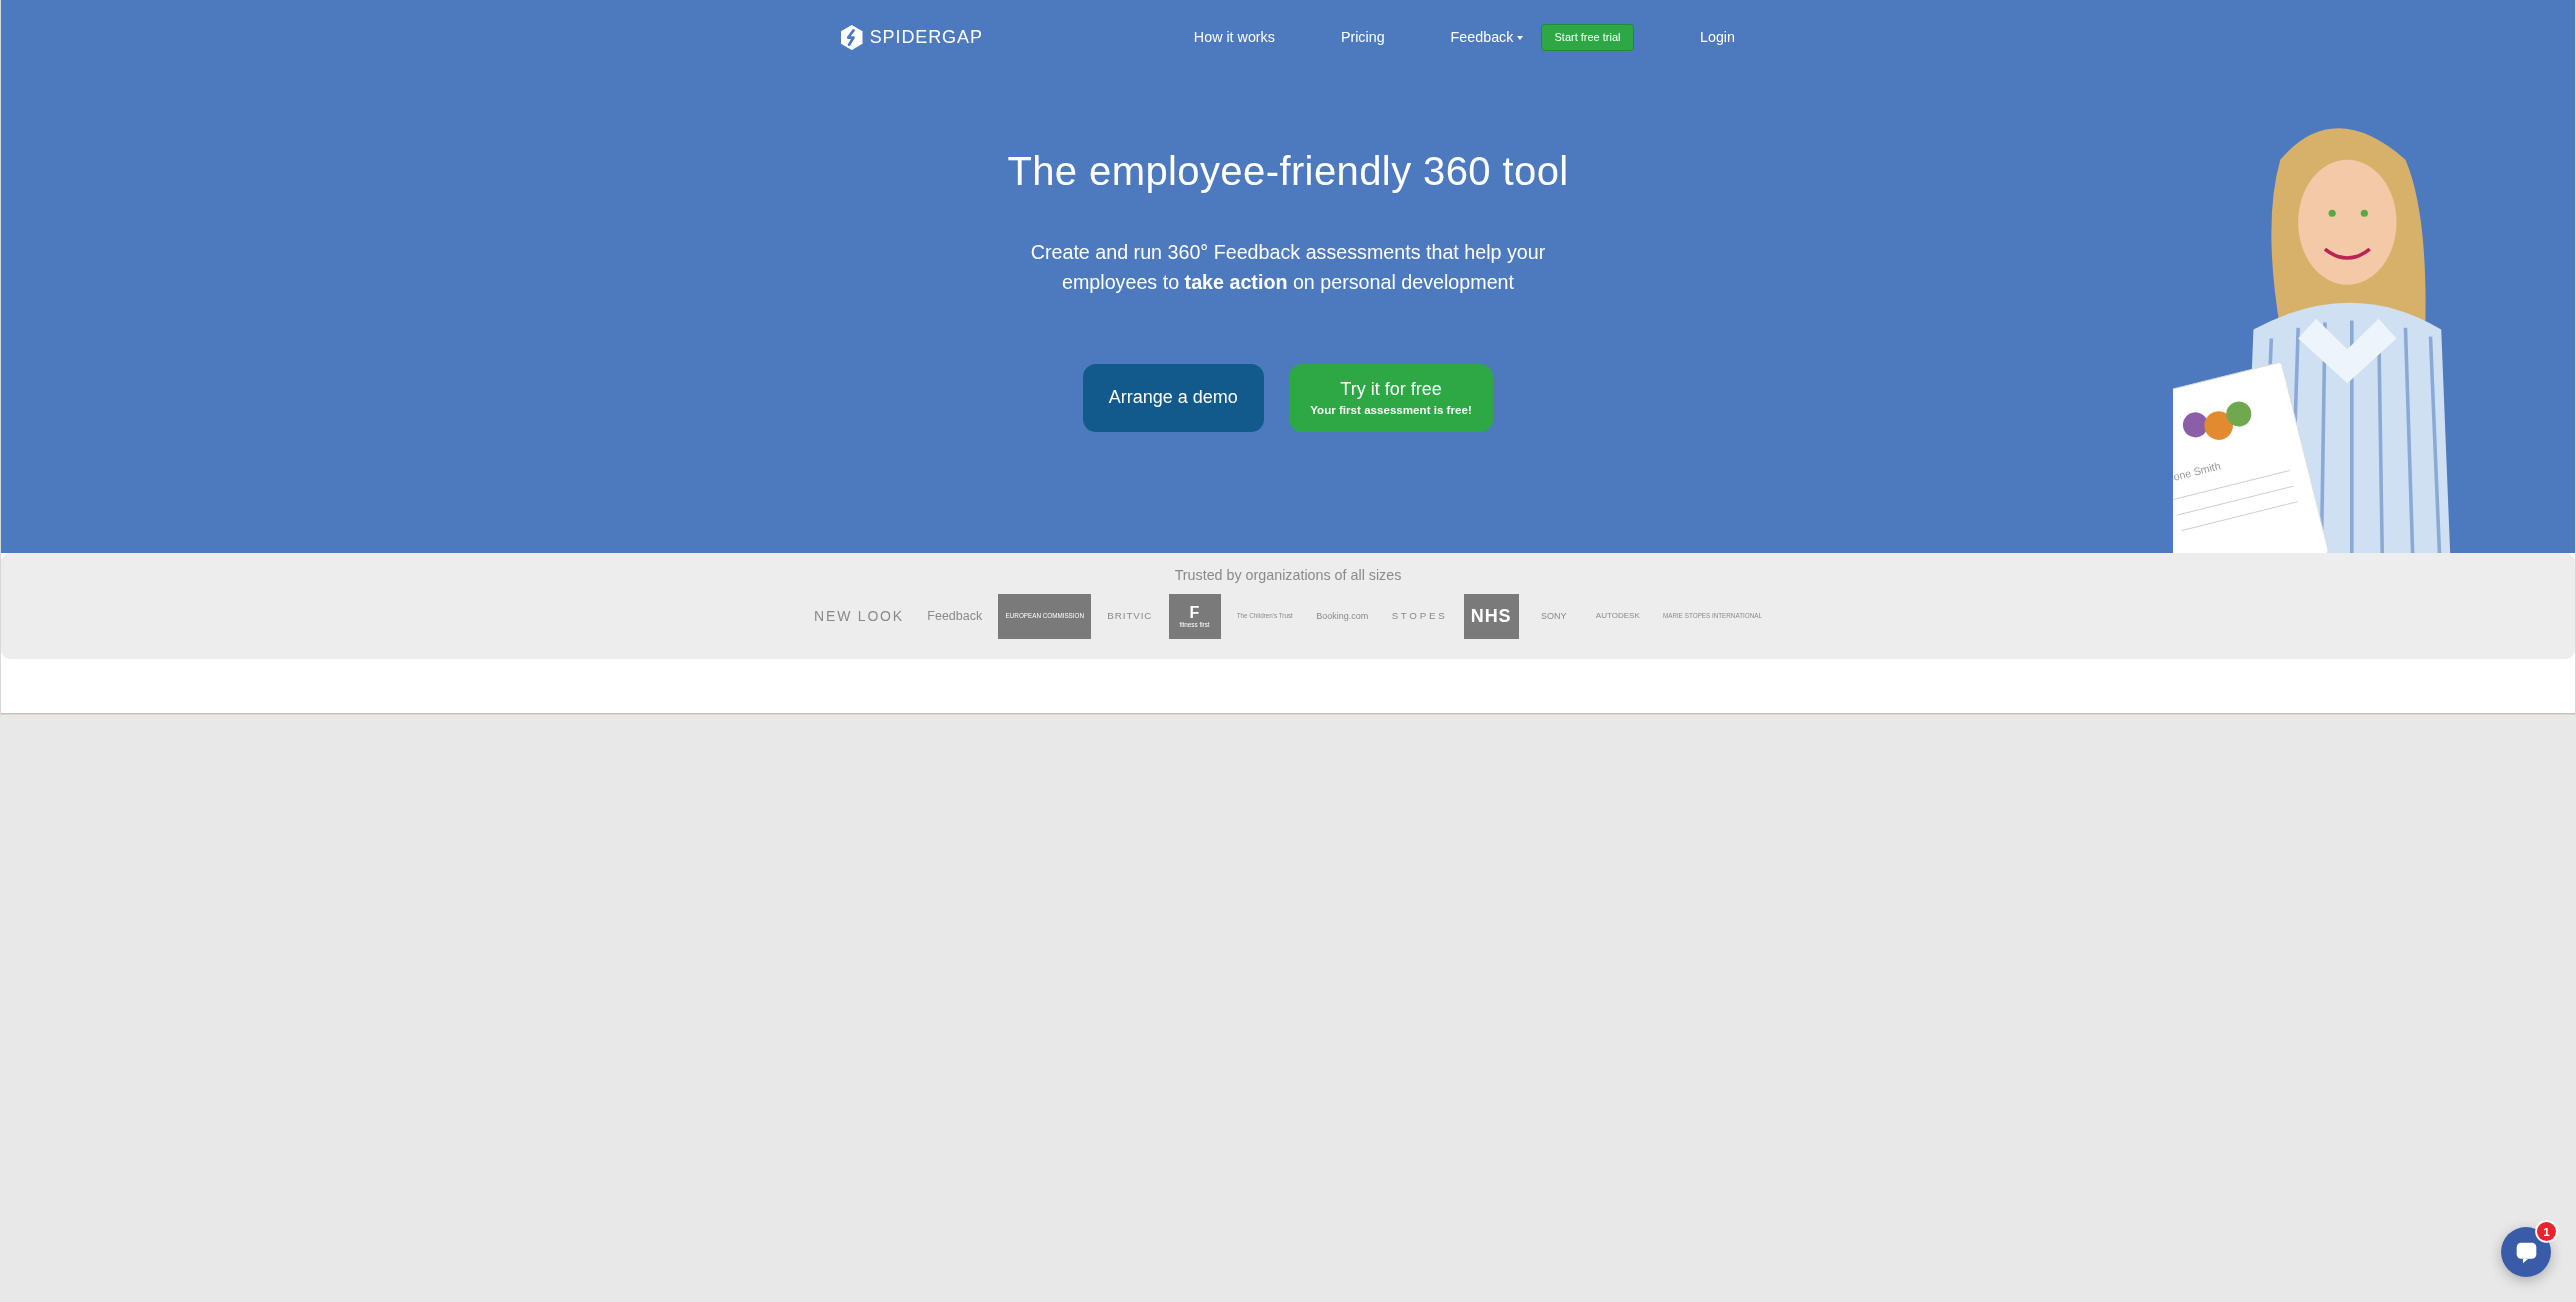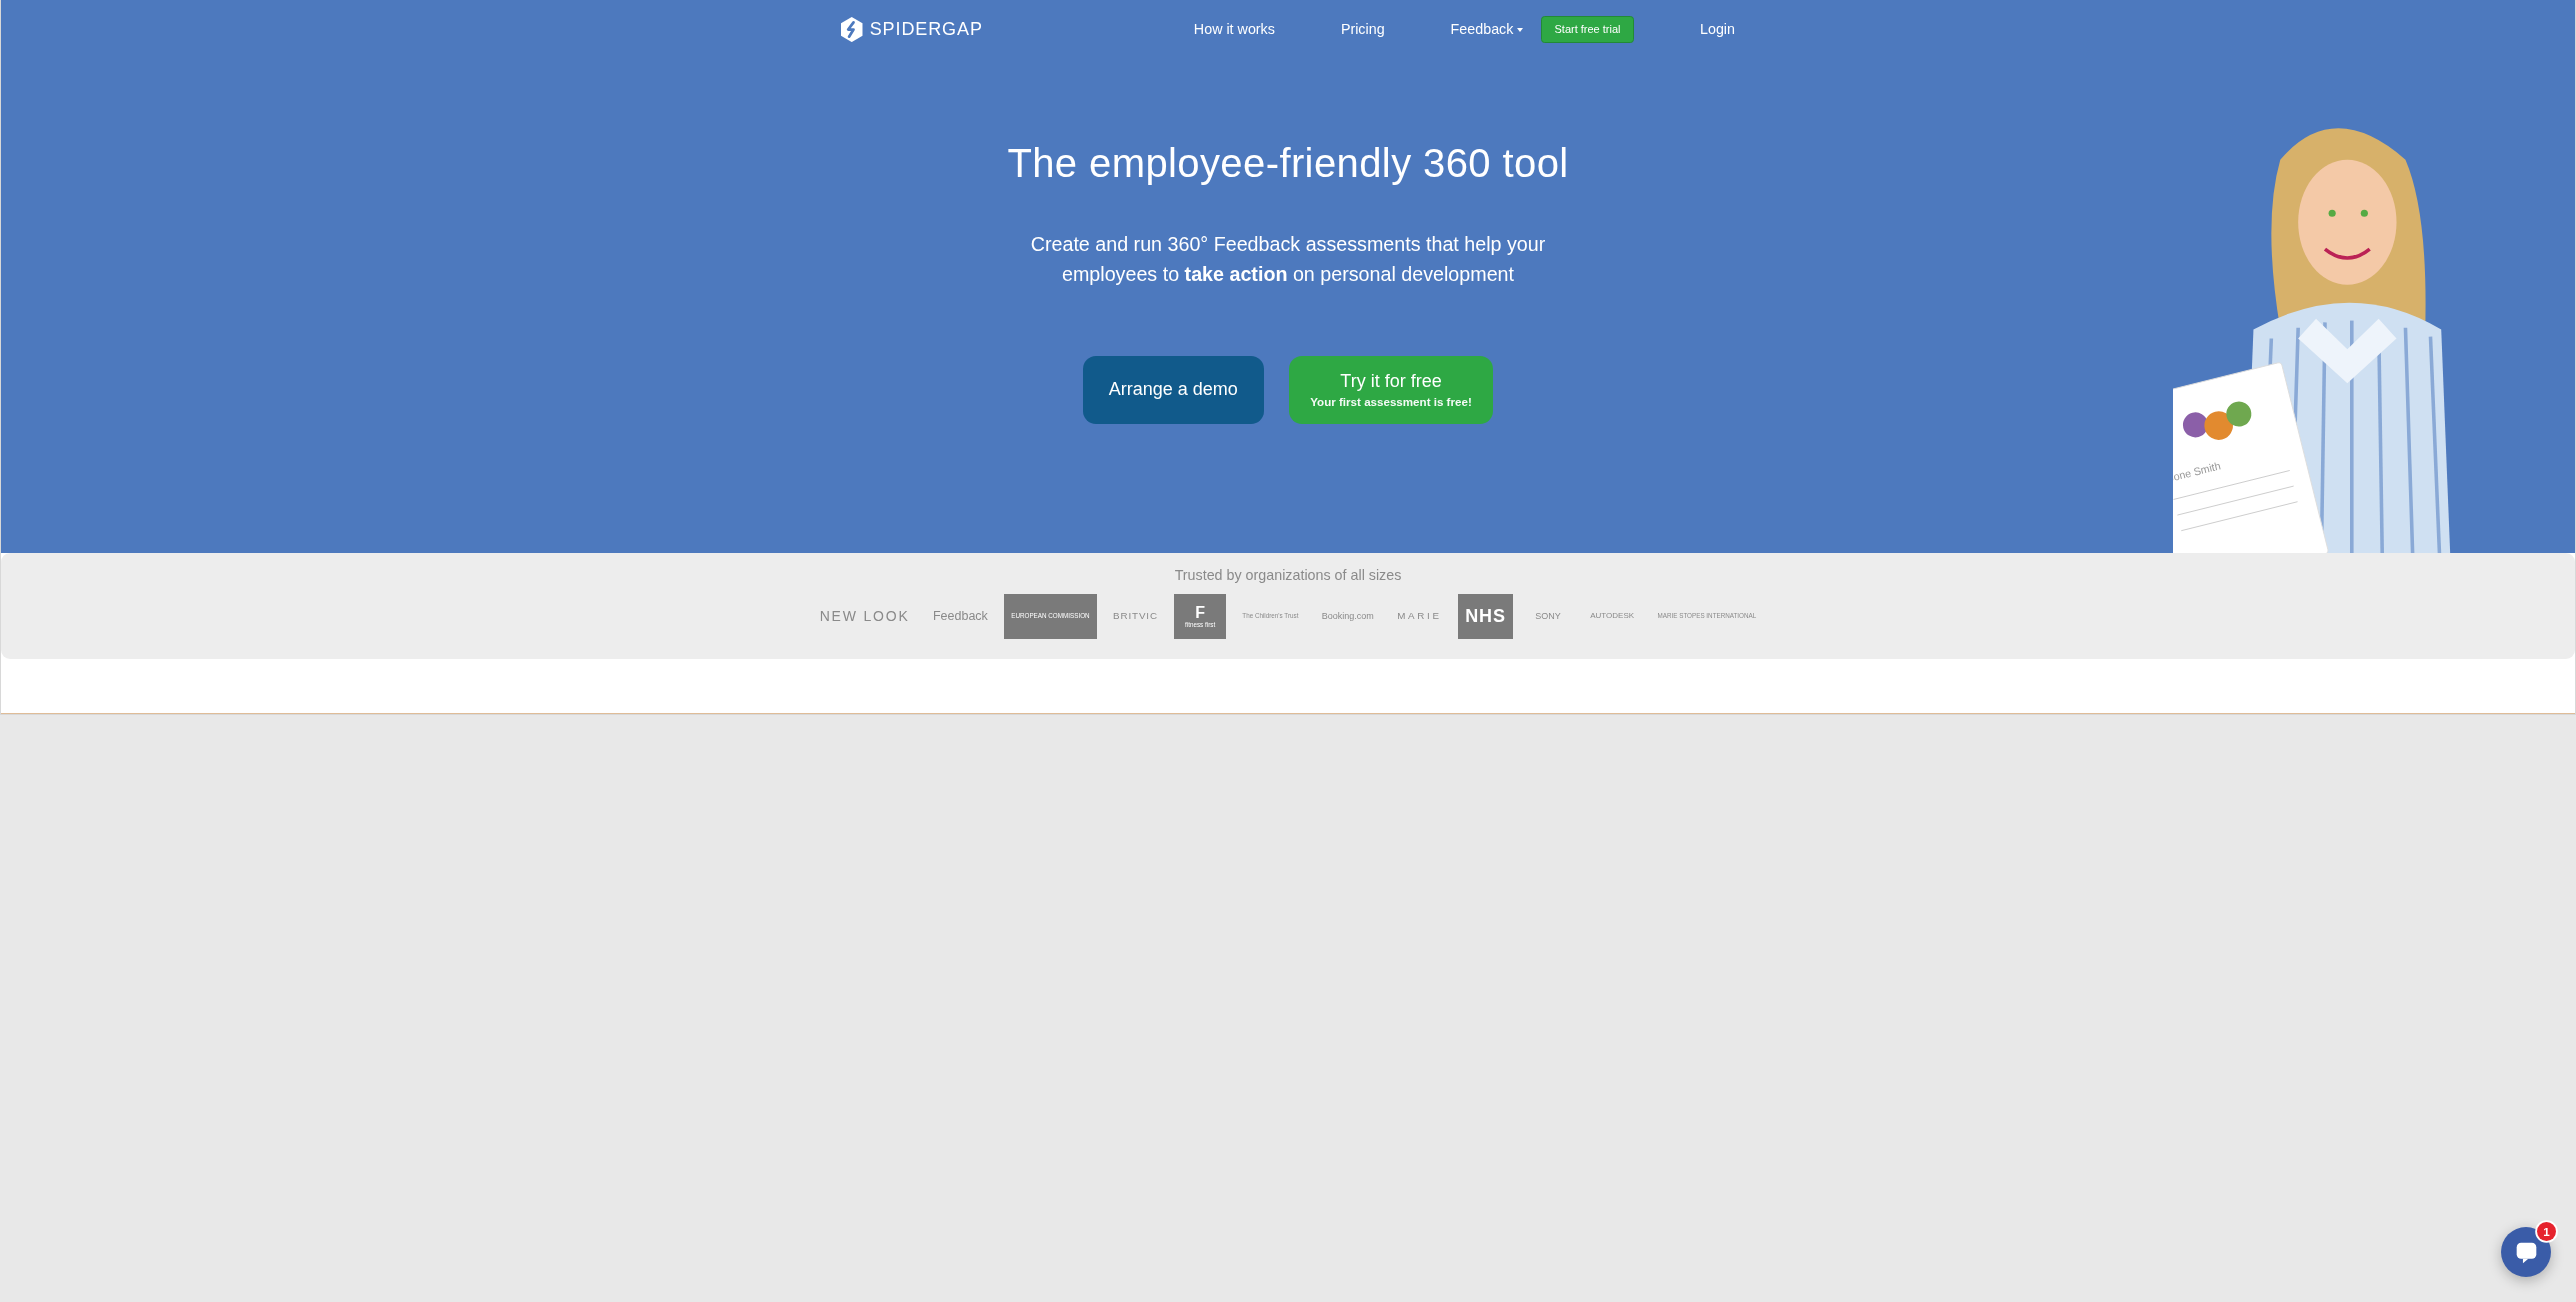--- a/index.html
+++ b/index.html
@@ -23,21 +23,21 @@
     height: 553px;
     overflow: hidden;
   }
 
   
   .nav {
     max-width: 894px;
     margin: 0 auto;
     display: flex;
     align-items: center;
-    padding: 16px 0 0 0;
+    padding: 24px 0 0 0;
   }
   .brand {
     display: flex;
     align-items: center;
     gap: 7.2px;
   }
   .brand-logo {
     width: 21.5px; height: 25px;
     display: flex; align-items: center; justify-content: center;
   }
@@ -293,21 +293,21 @@
           <span style="font-size:16px;font-weight:700">F</span>
           <span class="tiny">fitness first</span>
         </div>
       <div class="logo">
           <span class="tiny">The Children's Trust</span>
         </div>
       <div class="logo">
           <span style="font-size:9px">Booking.com</span>
         </div>
       <div class="logo">
-          <span style="letter-spacing:2.7px;font-size:9.8px">MARIE</span>
+          <span style="letter-spacing:2.7px;font-size:9.8px">STOPES</span>
         </div>
       <div class="logo boxed big">
           <span>NHS</span>
         </div>
       <div class="logo">
           <span style="font-size:9px">SONY</span>
         </div>
       <div class="logo">
           <span style="font-size:8px">AUTODESK</span>
         </div>

